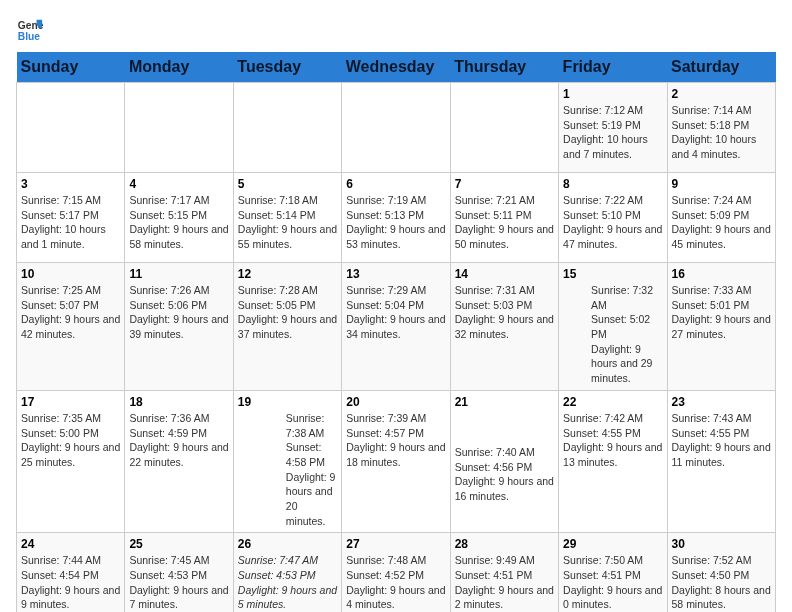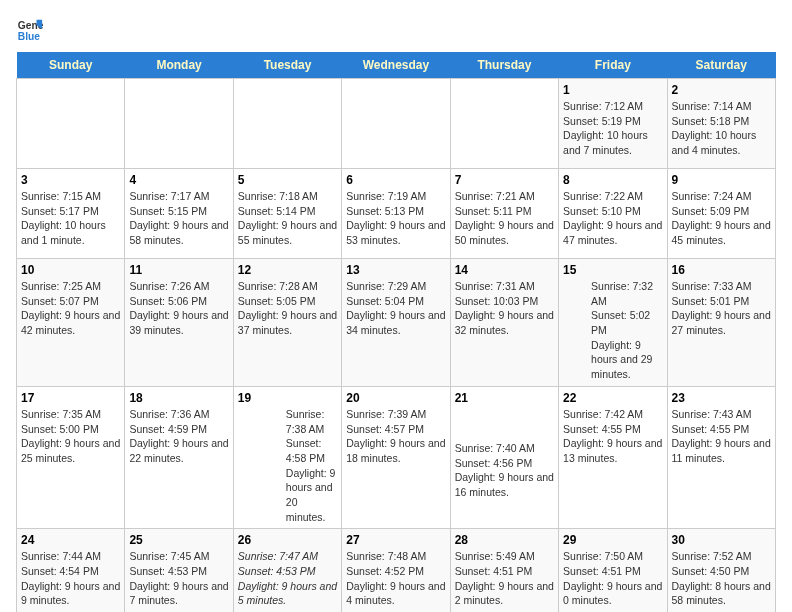--- a/index.html
+++ b/index.html
@@ -37,24 +37,24 @@
       font-size: 14px;
       color: #555;
     }
     table {
       width: 100%;
       border-collapse: collapse;
       font-size: 11px;
     }
     th {
       background: #2a7fd4;
-      color: #fef9c3;
+      color: #0f172a;
       padding: 6px 4px;
-      text-align: center;
-      font-size: 12px;
+      text-align: left;
+      font-size: 16px;
       font-weight: bold;
     }
     td {
       border: 1px solid #ccc;
       vertical-align: top;
       padding: 4px;
       width: calc(100% / 7);
       min-height: 80px;
       height: 90px;
     }
@@ -192,21 +192,21 @@
         </td>
         <td>
           <div class="day-num">13</div>
           <div class="day-info" style="white-space: pre-line;">Sunrise: 7:29 AM
 Sunset: 5:04 PM
 Daylight: 9 hours and 34 minutes.</div>
         </td>
         <td>
           <div class="day-num">14</div>
           <div class="day-info" style="white-space: pre-line;">Sunrise: 7:31 AM
-Sunset: 10:03 PM
+Sunset: 5:03 PM
 Daylight: 9 hours and 32 minutes.</div>
         </td>
         <td>
           <div class="day-num">15</div>
           <div class="day-info" style="white-space: pre-line; margin-left: 28px;">Sunrise: 7:32 AM
 Sunset: 5:02 PM
 Daylight: 9 hours and 29 minutes.</div>
         </td>
         <td>
           <div class="day-num">16</div>
@@ -279,21 +279,21 @@
 Daylight: 9 hours and 5 minutes.</div>
         </td>
         <td>
           <div class="day-num">27</div>
           <div class="day-info" style="white-space: pre-line;">Sunrise: 7:48 AM
 Sunset: 4:52 PM
 Daylight: 9 hours and 4 minutes.</div>
         </td>
         <td>
           <div class="day-num">28</div>
-          <div class="day-info" style="white-space: pre-line;">Sunrise: 5:49 AM
+          <div class="day-info" style="white-space: pre-line;">Sunrise: 9:49 AM
 Sunset: 4:51 PM
 Daylight: 9 hours and 2 minutes.</div>
         </td>
         <td>
           <div class="day-num">29</div>
           <div class="day-info" style="white-space: pre-line;">Sunrise: 7:50 AM
 Sunset: 4:51 PM
 Daylight: 9 hours and 0 minutes.</div>
         </td>
         <td>

